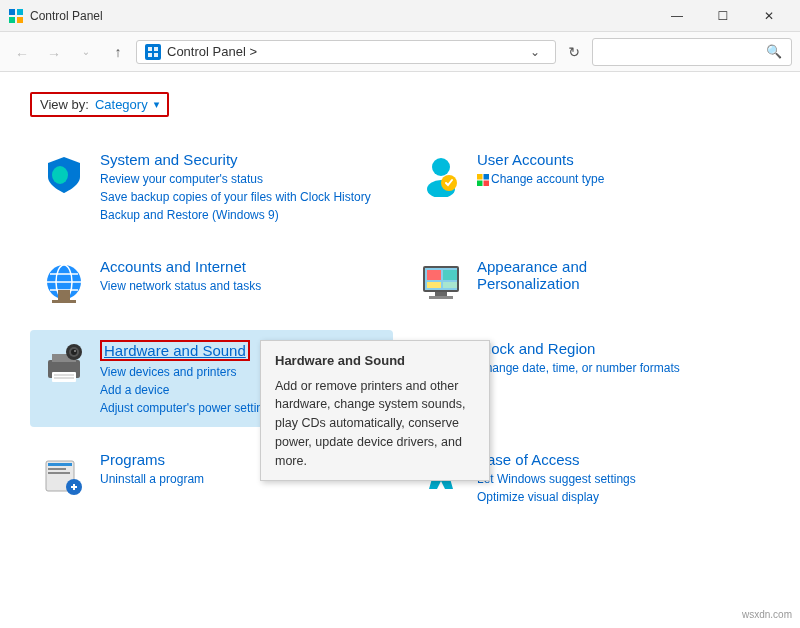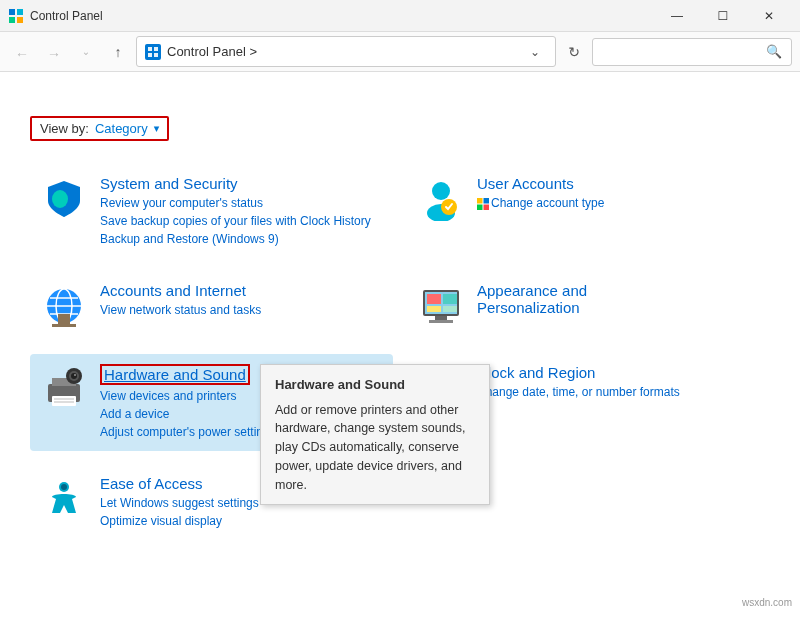--- a/index.html
+++ b/index.html
@@ -72,21 +72,21 @@
       cursor: pointer;
       border: none;
       background: transparent;
       color: #555;
       font-size: 14px;
       border-radius: 3px;
     }
     .nav-btn.disabled { color: #bbb; cursor: default; }
     .address-box {
       flex: 1;
-      height: 31px;
+      height: 24px;
       border: 1px solid #ccc;
       border-radius: 3px;
       background: white;
       display: flex;
       align-items: center;
       padding: 0 8px;
       gap: 6px;
     }
     .address-icon {
       width: 16px;
@@ -165,21 +165,20 @@
       color: #003785;
       font-weight: 400;
     }
     .view-by {
       display: flex;
       align-items: center;
       gap: 6px;
       border: 2px solid #c00;
       padding: 3px 8px;
       border-radius: 2px;
-      margin-top: 24px;
     }
     .view-by-label {
       font-size: 13px;
       color: #333;
     }
     .view-by-value {
       font-size: 13px;
       color: #0078d4;
       cursor: pointer;
     }
@@ -251,21 +250,21 @@
       color: #333;
       line-height: 1.5;
     }
     .tooltip-title {
       font-weight: bold;
       margin-bottom: 6px;
       font-size: 13px;
     }
     .watermark {
       position: fixed;
-      bottom: 20px;
+      bottom: 8px;
       right: 8px;
       font-size: 10px;
       color: #999;
     }
   </style>
 </head>
 <body>
 
 <div class="title-bar">
   <div class="title-bar-icon">
@@ -434,20 +433,37 @@
             <line x1="22" y1="22" x2="30" y2="26" stroke="#333" stroke-width="2" stroke-linecap="round"></line>
             <circle cx="22" cy="22" r="2" fill="#333"></circle>
           </svg>
         </div>
         <div class="category-text">
           <a class="category-name">Clock and Region</a>
           <a class="category-link">Change date, time, or number formats</a>
         </div>
       </div>
 
+      <div class="category-item">
+        <div class="category-icon">
+          <svg width="44" height="44" viewBox="0 0 44 44">
+            <rect x="4" y="8" width="28" height="30" rx="2" fill="#e8e8e8" stroke="#aaa" stroke-width="1"></rect>
+            <rect x="6" y="10" width="24" height="3" fill="#0078d4" opacity="0.8"></rect>
+            <rect x="6" y="15" width="18" height="2" fill="#888"></rect>
+            <rect x="6" y="19" width="22" height="2" fill="#888"></rect>
+            <circle cx="32" cy="34" r="8" fill="#1e6ec8"></circle>
+            <rect x="29" y="33" width="6" height="2" fill="white"></rect>
+            <rect x="31" y="31" width="2" height="6" fill="white"></rect>
+          </svg>
+        </div>
+        <div class="category-text">
+          <a class="category-name">Programs</a>
+          <a class="category-link">Uninstall a program</a>
+        </div>
+      </div>
 
       <div class="category-item">
         <div class="category-icon">
           <svg width="44" height="44" viewBox="0 0 44 44">
             <circle cx="22" cy="10" r="5" fill="#00aacc"></circle>
             <circle cx="22" cy="10" r="3" fill="#006688"></circle>
             <path d="M10 20 C10 16 34 16 34 20 L30 22 L34 36 L26 36 L22 28 L18 36 L10 36 L14 22 Z" fill="#00aacc"></path>
           </svg>
         </div>
         <div class="category-text">

